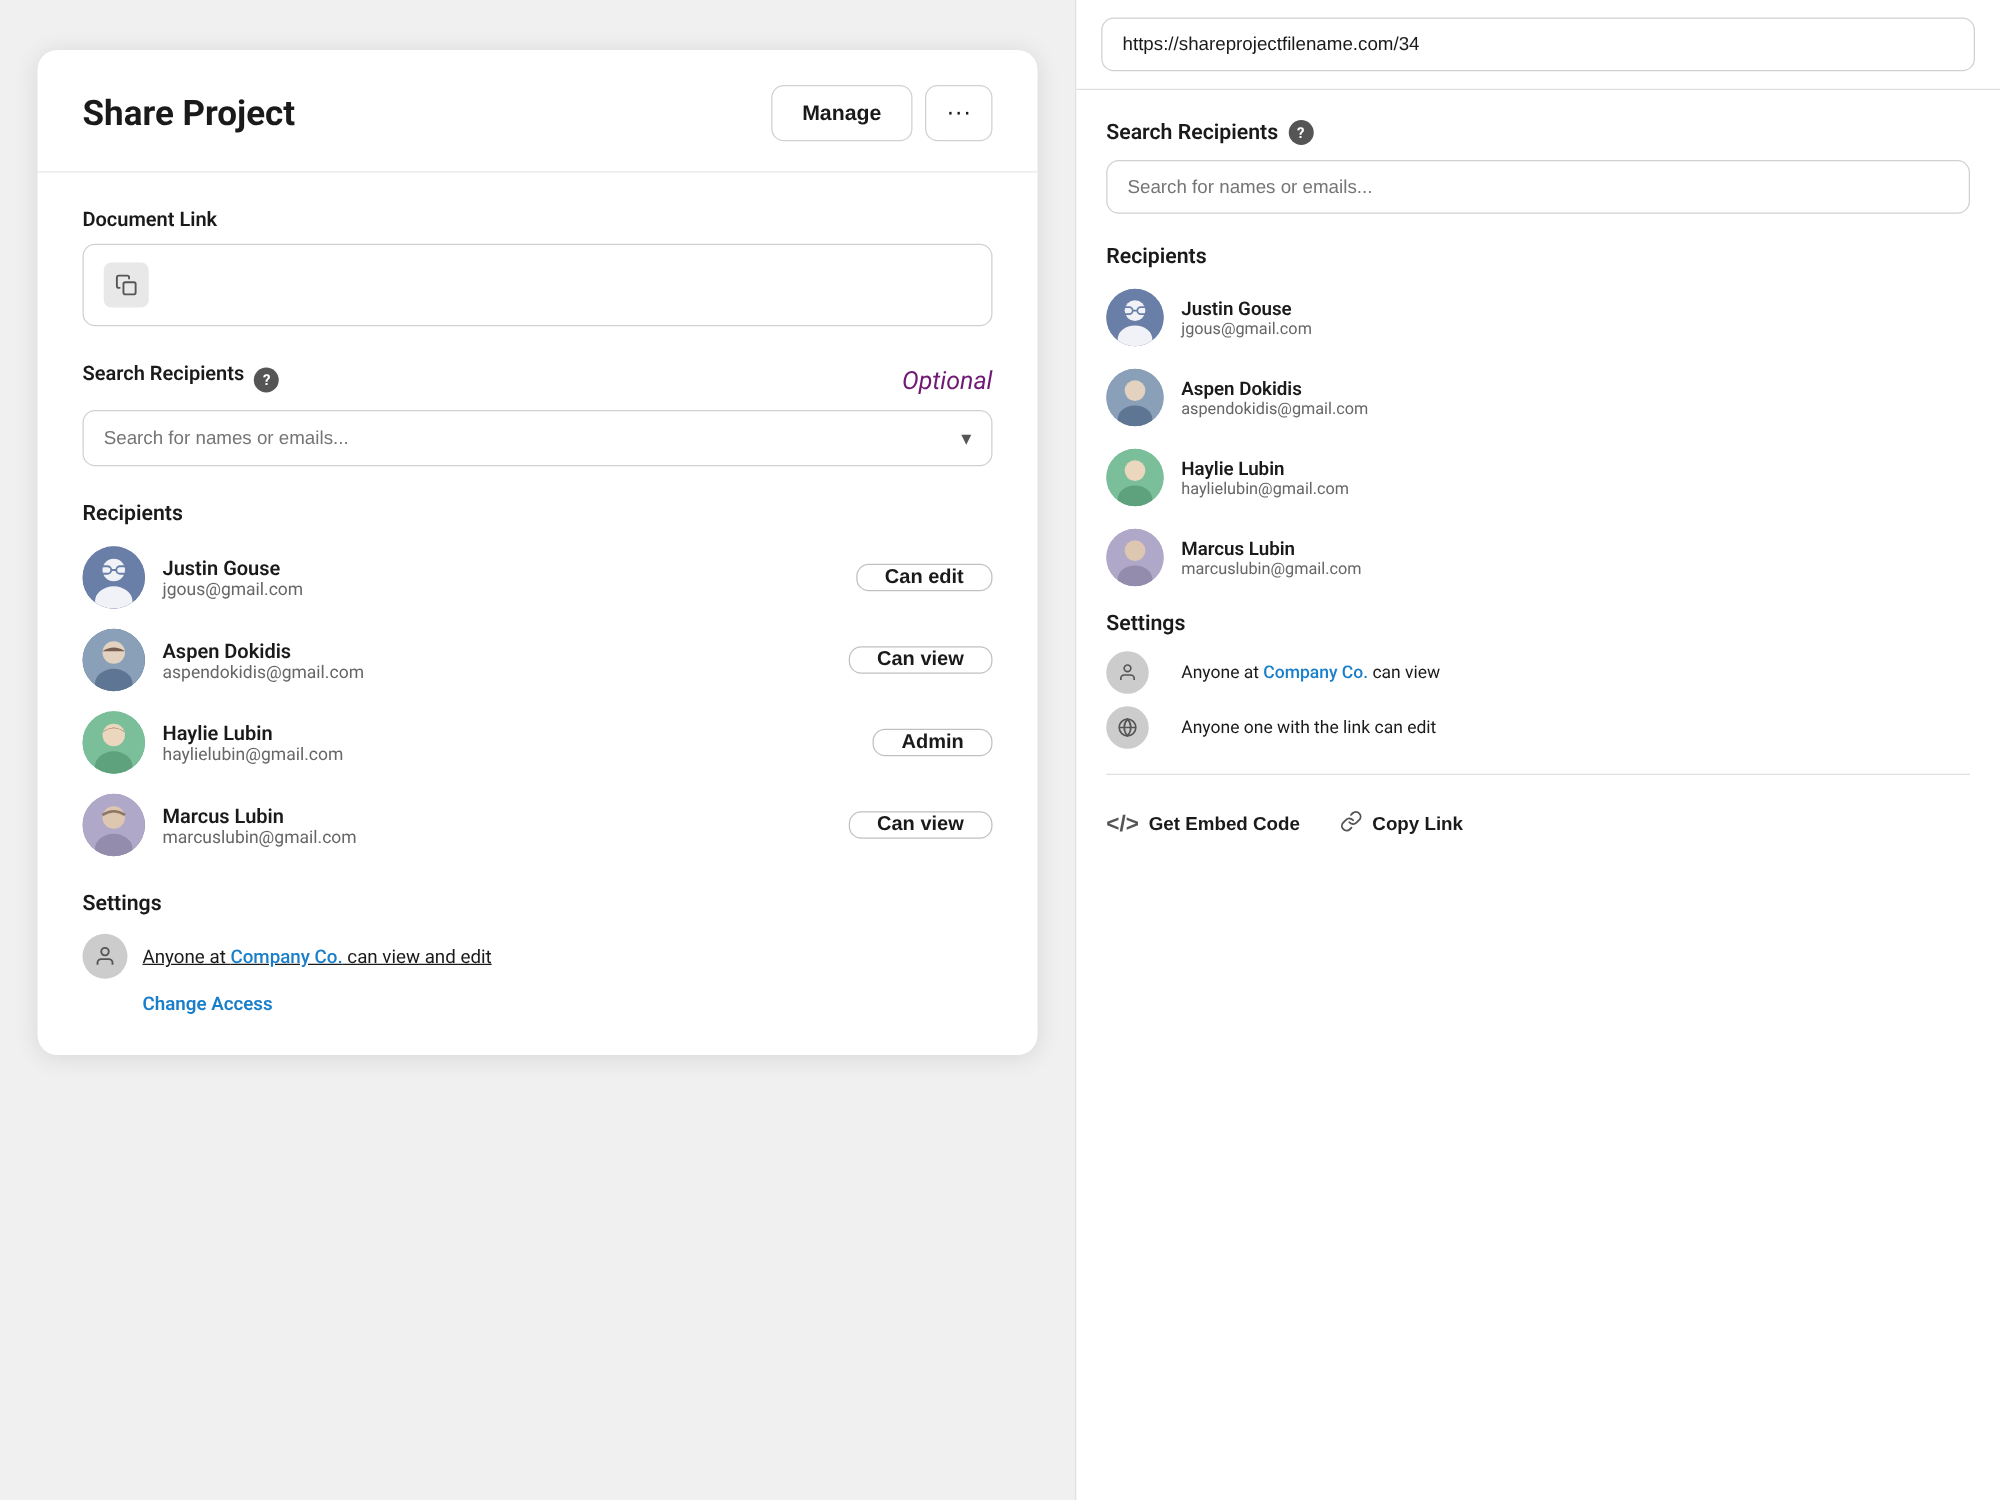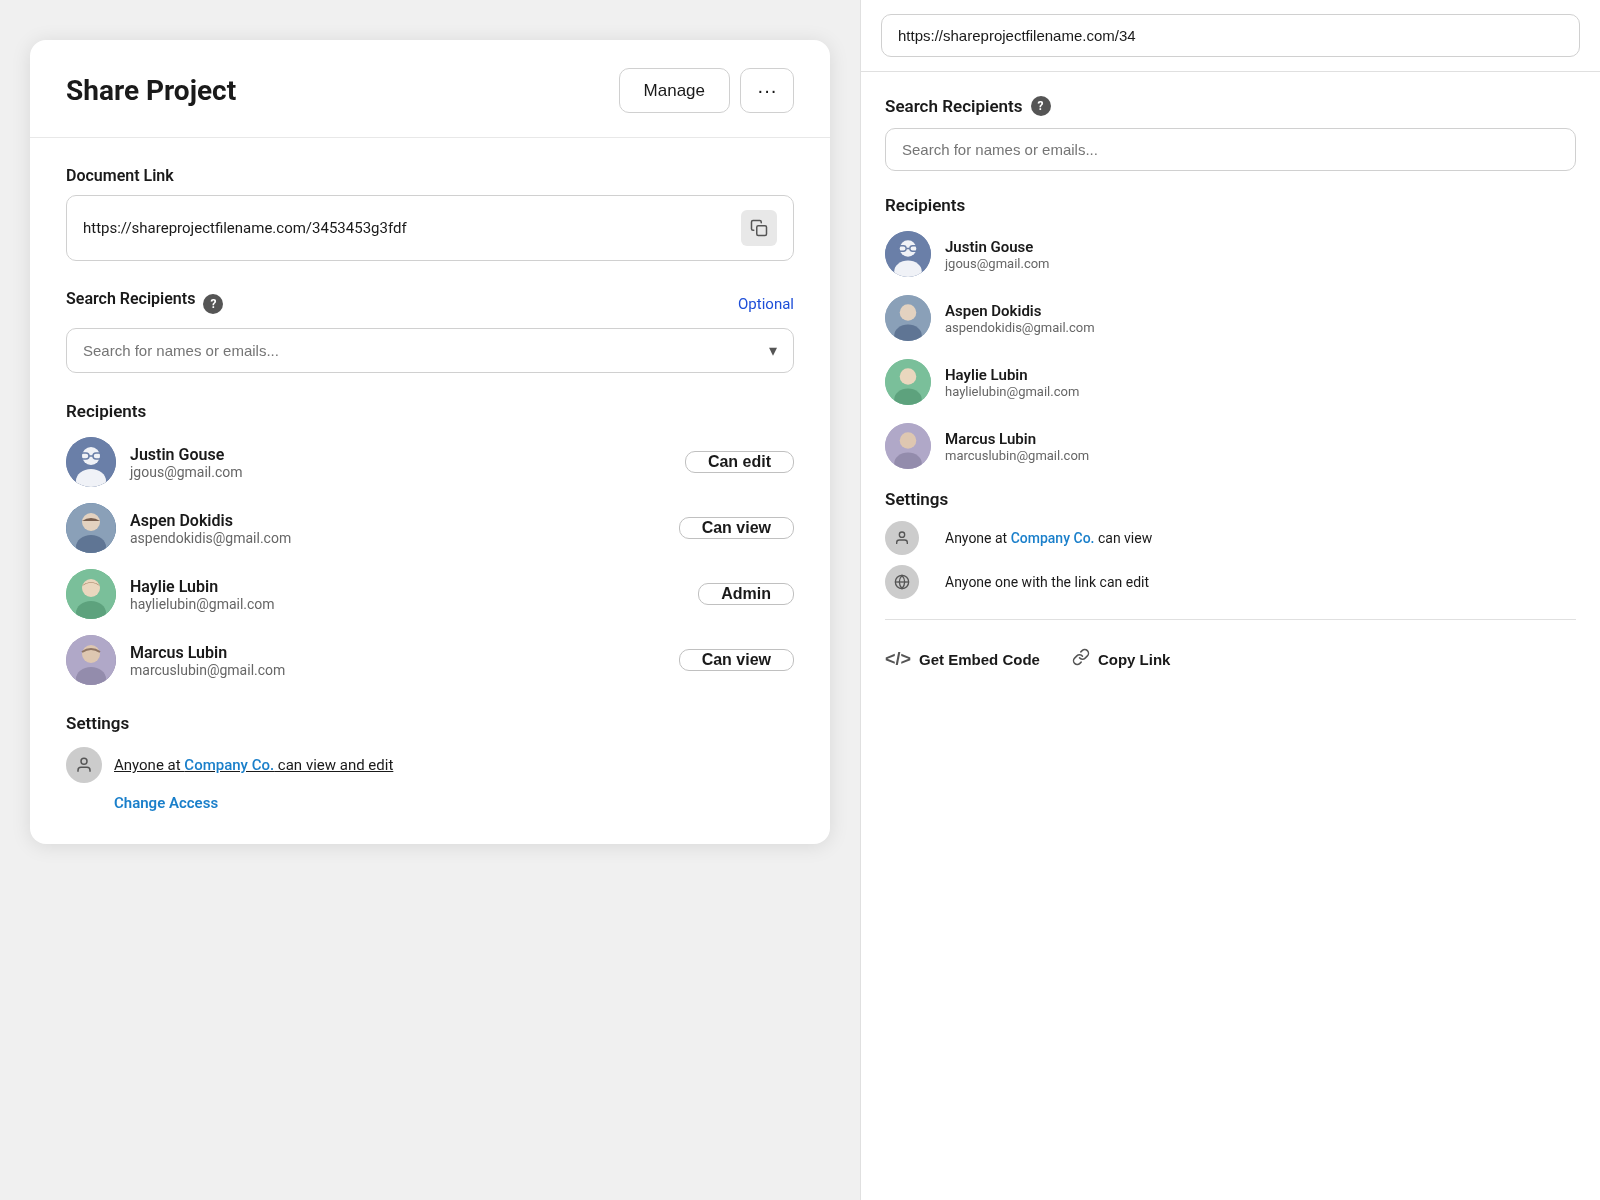--- a/index.html
+++ b/index.html
@@ -50,21 +50,21 @@
       display: flex;
       gap: 10px;
     }
 
     .btn-manage {
       border: 1.5px solid #d0d0d0;
       background: #fff;
       border-radius: 10px;
       padding: 10px 24px;
       font-size: 17px;
-      font-weight: 400;
+      font-weight: 700;
       color: #1a1a1a;
       cursor: pointer;
     }
 
     .btn-more {
       border: 1.5px solid #d0d0d0;
       background: #fff;
       border-radius: 10px;
       padding: 10px 16px;
       font-size: 20px;
@@ -140,22 +140,23 @@
       color: #fff;
       font-size: 12px;
       font-weight: 700;
       display: flex;
       align-items: center;
       justify-content: center;
       cursor: pointer;
     }
 
     .optional-label {
-      font-size: 15px;
-      color: #1d4ed8;
+      font-size: 20px;
+      color: #701a75;
+      font-style: italic;
     }
 
     .search-input-wrap {
       display: flex;
       align-items: center;
       border: 1.5px solid #d0d0d0;
       border-radius: 10px;
       padding: 12px 16px;
       background: #fff;
       margin-bottom: 28px;
@@ -460,21 +461,20 @@
       <div class="modal-header-buttons">
         <button class="btn-manage">Manage</button>
         <button class="btn-more">···</button>
       </div>
     </div>
 
     <div class="modal-body">
 
       <div class="section-label">Document Link</div>
       <div class="doc-link-container">
-        <span class="doc-link-text">https://shareprojectfilename.com/3453453g3fdf</span>
         <div class="copy-icon-btn">
           <svg width="18" height="18" viewBox="0 0 24 24" fill="none" stroke="#555" stroke-width="2" stroke-linecap="round" stroke-linejoin="round">
             <rect x="9" y="9" width="13" height="13" rx="2" ry="2"></rect>
             <path d="M5 15H4a2 2 0 0 1-2-2V4a2 2 0 0 1 2-2h9a2 2 0 0 1 2 2v1"></path>
           </svg>
         </div>
       </div>
 
       <div class="search-recipients-header">
         <div class="search-label-wrap">

